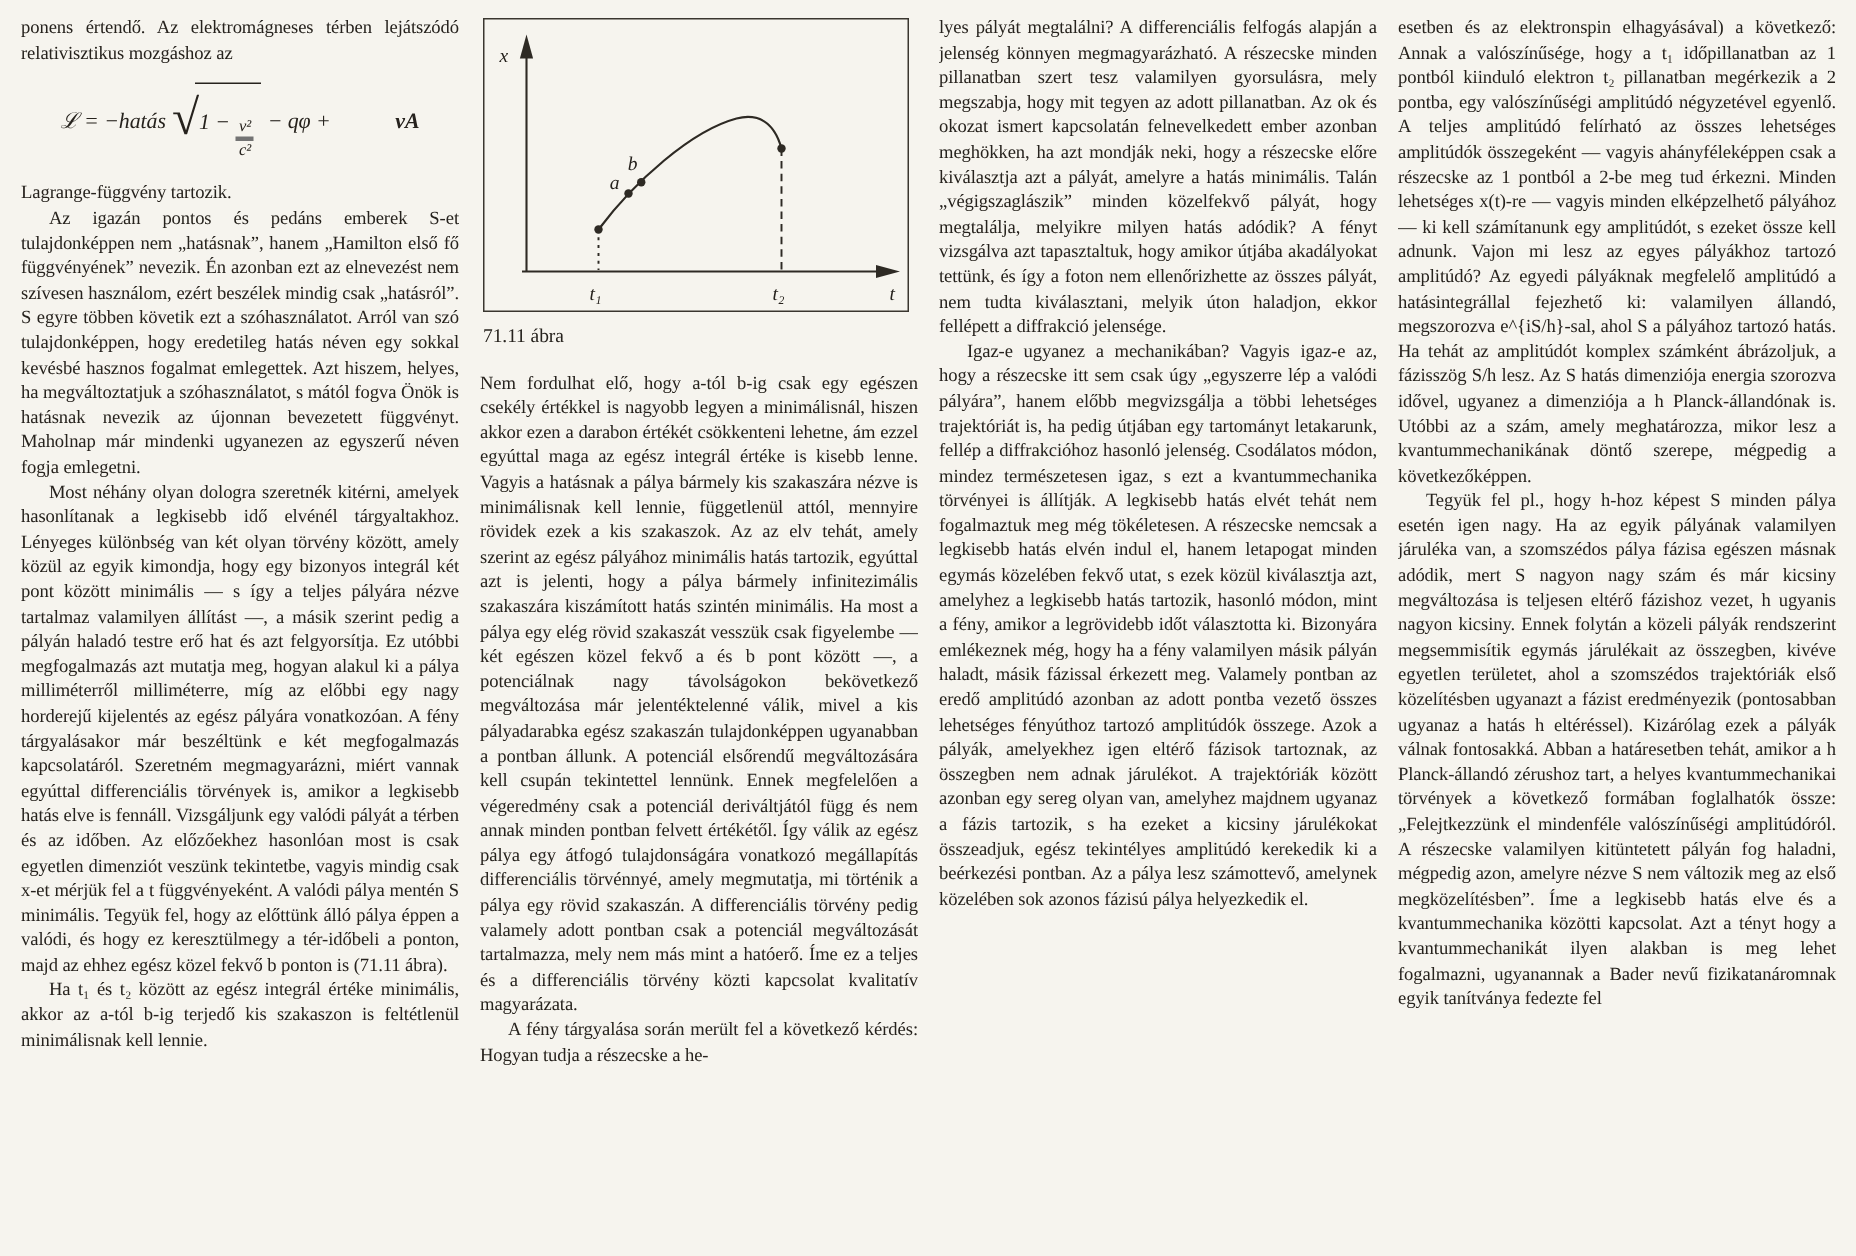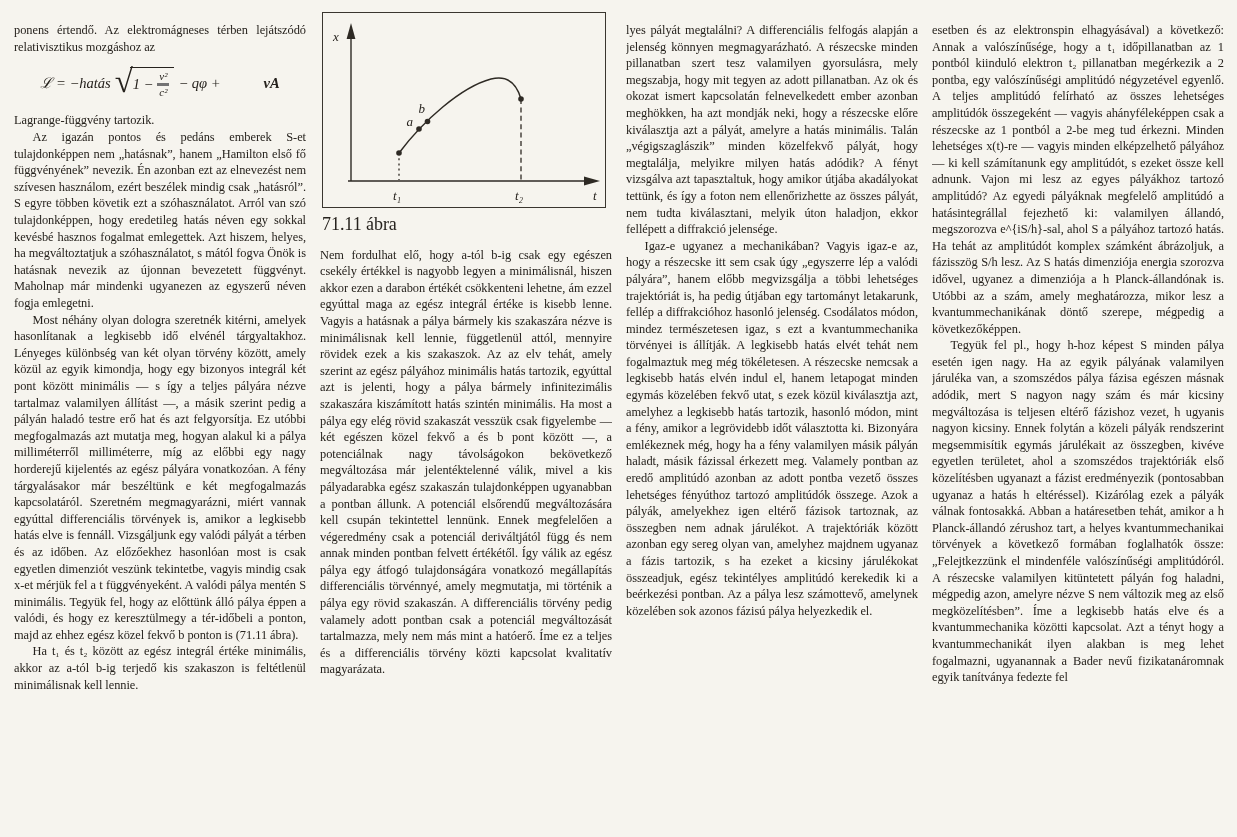--- a/index.html
+++ b/index.html
@@ -22,21 +22,21 @@
   .col {
     flex: 0 0 292px;
     width: 292px;
     font-size: 12.4px;
     line-height: 16.6px;
     text-align: justify;
     letter-spacing: -0.05px;
     overflow: hidden;
   }
   .col p { margin: 0; text-indent: 1.5em; }
-  .col p.noindent { text-indent: 0; margin-top: 12px; }
+  .col p.noindent { text-indent: 0; }
 
   
   .formula {
     display: flex; align-items: center; justify-content: center;
     margin: 12px 0 14px 0;
     font-style: italic;
     font-size: 14.6px;
     white-space: nowrap;
   }
   .formula .pieces { display: inline-flex; align-items: center; gap: 3px; }
@@ -44,33 +44,33 @@
   .sqrt-sign {
     font-style: normal; font-size: 33px; line-height: 0.85;
     margin-right: -3px; transform: translateY(-2px);
   }
   .sqrt-body {
     border-top: 1.4px solid #26221d;
     padding: 2px 5px 0 3px;
     display: inline-flex; align-items: center; gap: 4px;
   }
   .frac { display: inline-flex; flex-direction: column; align-items: center; font-size: 11px; line-height: 1.15; }
-  .frac .num { border-bottom: 3px solid #737373; padding: 0 2px; }
+  .frac .num { border-bottom: 3px solid #737373; padding: 0 2px; margin-top: 20px; }
   .vec { font-weight: bold; margin-left: 40px; }
 
   
   .figure-box {
     box-sizing: border-box;
     width: 284px; height: 196px;
     border: 1.6px solid #3a362f;
     margin: 2px 0 0 2px;
     background: #f6f4ee;
   }
   .figure-caption {
-    font-size: 18px;
+    font-size: 13px;
     margin: 8px 0 14px 2px !important;
     text-indent: 0 !important;
     text-align: left;
   }
   svg text {
     font-family: "Liberation Serif", "DejaVu Serif", serif;
     font-style: italic;
     font-size: 13px;
     fill: #26221d;
   }
@@ -128,20 +128,21 @@
         <circle cx="198" cy="86" r="2.8" fill="#2e2a24"></circle>
 
         <text x="90" y="113" text-anchor="end">a</text>
         <text x="102" y="100" text-anchor="end">b</text>
         <text x="70" y="187">t₁</text>
         <text x="192" y="187">t₂</text>
       </svg>
     </div>
     <p class="figure-caption noindent">71.11 ábra</p>
     <p class="noindent">Nem fordulhat elő, hogy a-tól b-ig csak egy egészen csekély értékkel is nagyobb legyen a minimálisnál, hiszen akkor ezen a darabon értékét csökkenteni lehetne, ám ezzel egyúttal maga az egész integrál értéke is kisebb lenne. Vagyis a hatásnak a pálya bármely kis szakaszára nézve is minimálisnak kell lennie, függetlenül attól, mennyire rövidek ezek a kis szakaszok. Az az elv tehát, amely szerint az egész pályához minimális hatás tartozik, egyúttal azt is jelenti, hogy a pálya bármely infinitezimális szakaszára kiszámított hatás szintén minimális. Ha most a pálya egy elég rövid szakaszát vesszük csak figyelembe — két egészen közel fekvő a és b pont között —, a potenciálnak nagy távolságokon bekövetkező megváltozása már jelentéktelenné válik, mivel a kis pályadarabka egész szakaszán tulajdonképpen ugyanabban a pontban állunk. A potenciál elsőrendű megváltozására kell csupán tekintettel lennünk. Ennek megfelelően a végeredmény csak a potenciál deriváltjától függ és nem annak minden pontban felvett értékétől. Így válik az egész pálya egy átfogó tulajdonságára vonatkozó megállapítás differenciális törvénnyé, amely megmutatja, mi történik a pálya egy rövid szakaszán. A differenciális törvény pedig valamely adott pontban csak a potenciál megváltozását tartalmazza, mely nem más mint a hatóerő. Íme ez a teljes és a differenciális törvény közti kapcsolat kvalitatív magyarázata.</p>
+    <p>A fény tárgyalása során merült fel a következő kérdés: Hogyan tudja a részecske a he-</p>
   </div>
 
   <div class="col">
     <p class="noindent">lyes pályát megtalálni? A differenciális felfogás alapján a jelenség könnyen megmagyarázható. A részecske minden pillanatban szert tesz valamilyen gyorsulásra, mely megszabja, hogy mit tegyen az adott pillanatban. Az ok és okozat ismert kapcsolatán felnevelkedett ember azonban meghökken, ha azt mondják neki, hogy a részecske előre kiválasztja azt a pályát, amelyre a hatás minimális. Talán „végigszaglászik” minden közelfekvő pályát, hogy megtalálja, melyikre milyen hatás adódik? A fényt vizsgálva azt tapasztaltuk, hogy amikor útjába akadályokat tettünk, és így a foton nem ellenőrizhette az összes pályát, nem tudta kiválasztani, melyik úton haladjon, ekkor fellépett a diffrakció jelensége.</p>
     <p>Igaz-e ugyanez a mechanikában? Vagyis igaz-e az, hogy a részecske itt sem csak úgy „egyszerre lép a valódi pályára”, hanem előbb megvizsgálja a többi lehetséges trajektóriát is, ha pedig útjában egy tartományt letakarunk, fellép a diffrakcióhoz hasonló jelenség. Csodálatos módon, mindez természetesen igaz, s ezt a kvantummechanika törvényei is állítják. A legkisebb hatás elvét tehát nem fogalmaztuk meg még tökéletesen. A részecske nemcsak a legkisebb hatás elvén indul el, hanem letapogat minden egymás közelében fekvő utat, s ezek közül kiválasztja azt, amelyhez a legkisebb hatás tartozik, hasonló módon, mint a fény, amikor a legrövidebb időt választotta ki. Bizonyára emlékeznek még, hogy ha a fény valamilyen másik pályán haladt, másik fázissal érkezett meg. Valamely pontban az eredő amplitúdó azonban az adott pontba vezető összes lehetséges fényúthoz tartozó amplitúdók összege. Azok a pályák, amelyekhez igen eltérő fázisok tartoznak, az összegben nem adnak járulékot. A trajektóriák között azonban egy sereg olyan van, amelyhez majdnem ugyanaz a fázis tartozik, s ha ezeket a kicsiny járulékokat összeadjuk, egész tekintélyes amplitúdó kerekedik ki a beérkezési pontban. Az a pálya lesz számottevő, amelynek közelében sok azonos fázisú pálya helyezkedik el.</p>
   </div>
 
   <div class="col">
     <p class="noindent">esetben és az elektronspin elhagyásával) a következő: Annak a valószínűsége, hogy a t₁ időpillanatban az 1 pontból kiinduló elektron t₂ pillanatban megérkezik a 2 pontba, egy valószínűségi amplitúdó négyzetével egyenlő. A teljes amplitúdó felírható az összes lehetséges amplitúdók összegeként — vagyis ahányféleképpen csak a részecske az 1 pontból a 2-be meg tud érkezni. Minden lehetséges x(t)-re — vagyis minden elképzelhető pályához — ki kell számítanunk egy amplitúdót, s ezeket össze kell adnunk. Vajon mi lesz az egyes pályákhoz tartozó amplitúdó? Az egyedi pályáknak megfelelő amplitúdó a hatásintegrállal fejezhető ki: valamilyen állandó, megszorozva e^{iS/h}-sal, ahol S a pályához tartozó hatás. Ha tehát az amplitúdót komplex számként ábrázoljuk, a fázisszög S/h lesz. Az S hatás dimenziója energia szorozva idővel, ugyanez a dimenziója a h Planck-állandónak is. Utóbbi az a szám, amely meghatározza, mikor lesz a kvantummechanikának döntő szerepe, mégpedig a következőképpen.</p>
     <p>Tegyük fel pl., hogy h-hoz képest S minden pálya esetén igen nagy. Ha az egyik pályának valamilyen járuléka van, a szomszédos pálya fázisa egészen másnak adódik, mert S nagyon nagy szám és már kicsiny megváltozása is teljesen eltérő fázishoz vezet, h ugyanis nagyon kicsiny. Ennek folytán a közeli pályák rendszerint megsemmisítik egymás járulékait az összegben, kivéve egyetlen területet, ahol a szomszédos trajektóriák első közelítésben ugyanazt a fázist eredményezik (pontosabban ugyanaz a hatás h eltéréssel). Kizárólag ezek a pályák válnak fontosakká. Abban a határesetben tehát, amikor a h Planck-állandó zérushoz tart, a helyes kvantummechanikai törvények a következő formában foglalhatók össze: „Felejtkezzünk el mindenféle valószínűségi amplitúdóról. A részecske valamilyen kitüntetett pályán fog haladni, mégpedig azon, amelyre nézve S nem változik meg az első megközelítésben”. Íme a legkisebb hatás elve és a kvantummechanika közötti kapcsolat. Azt a tényt hogy a kvantummechanikát ilyen alakban is meg lehet fogalmazni, ugyanannak a Bader nevű fizikatanáromnak egyik tanítványa fedezte fel</p>

